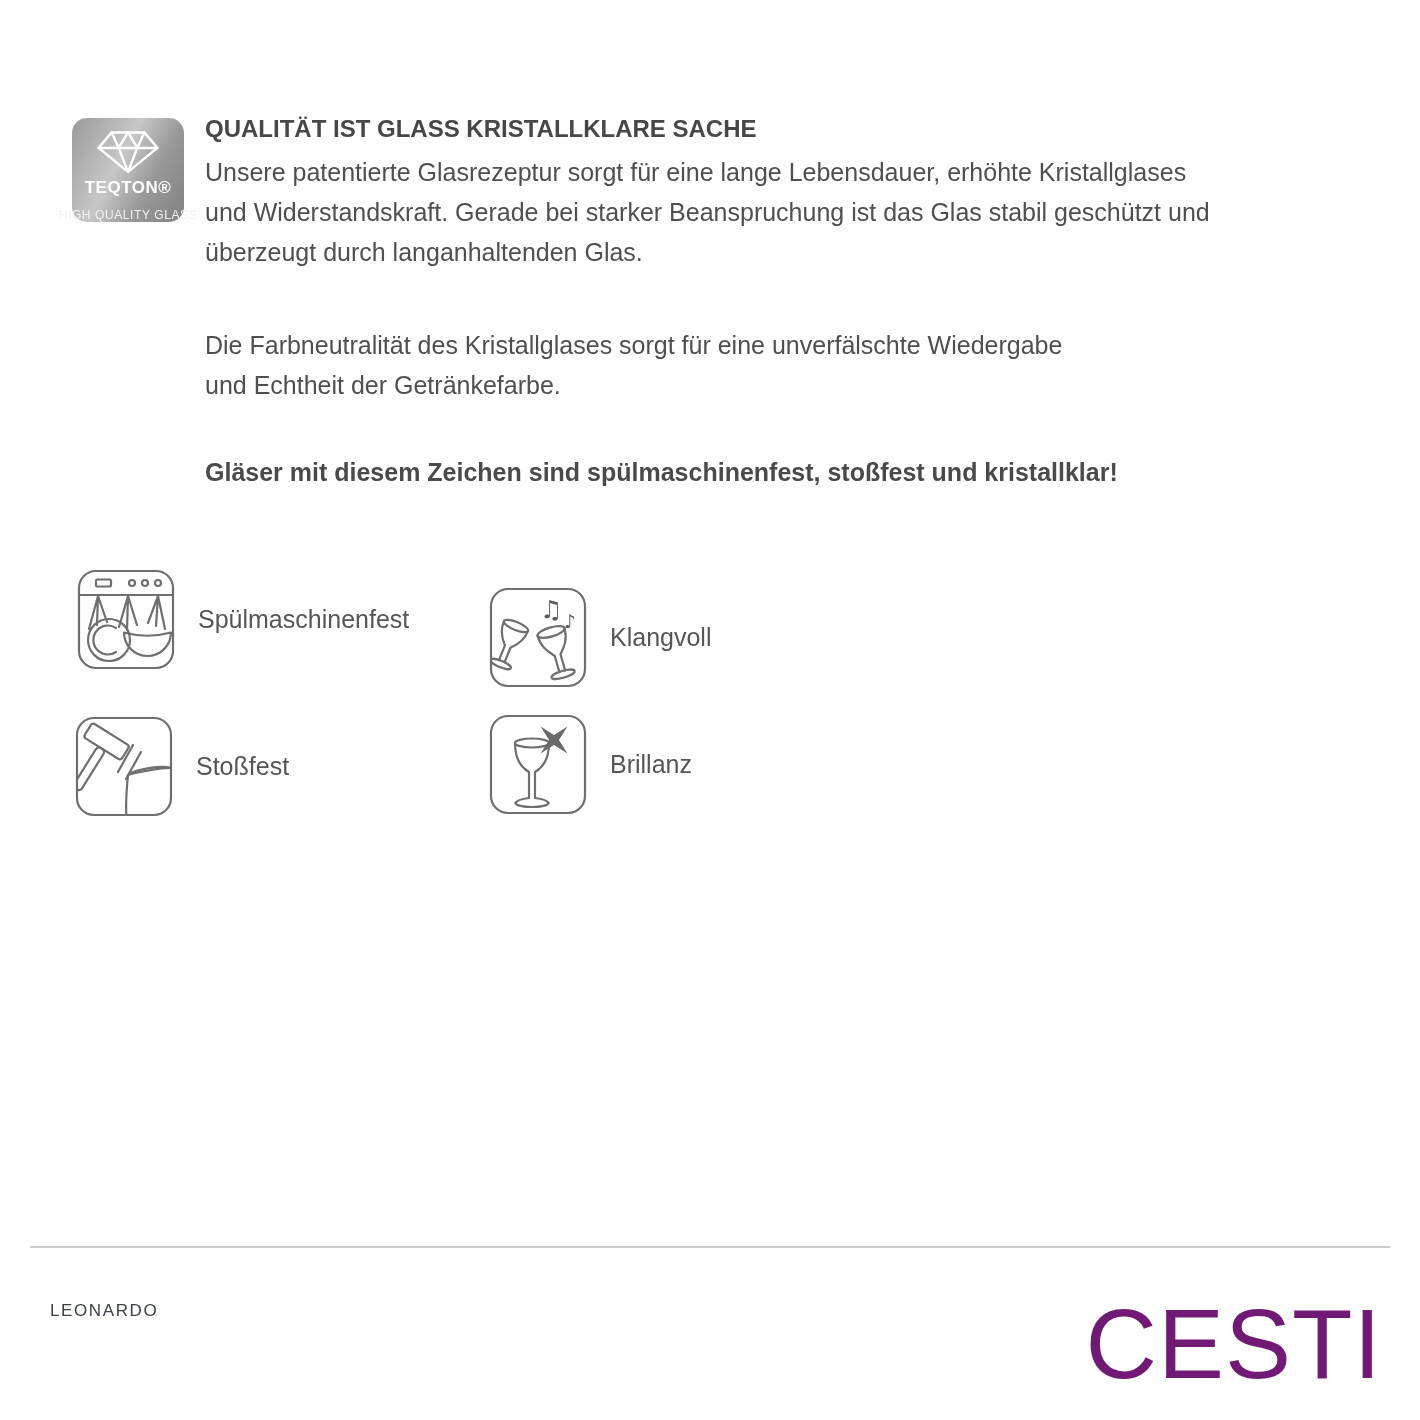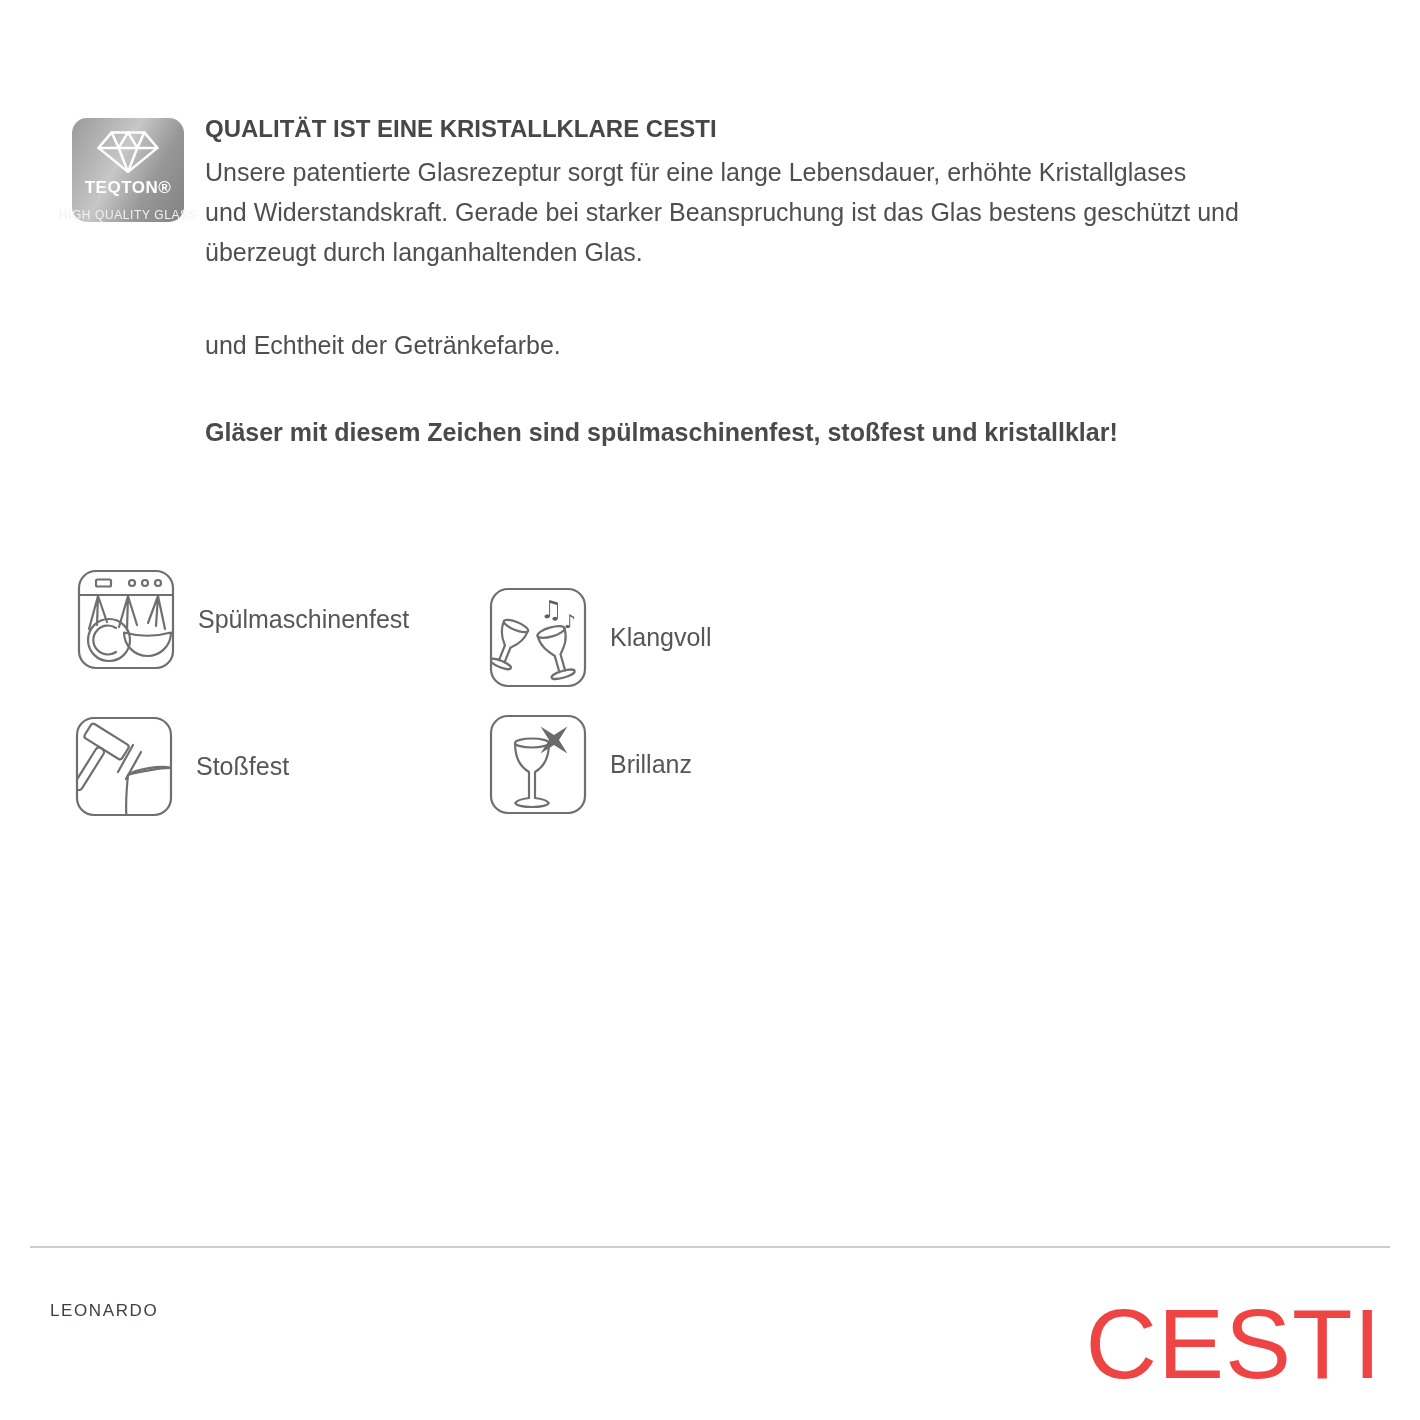--- a/index.html
+++ b/index.html
@@ -110,21 +110,21 @@
     font-size: 17px;
     letter-spacing: 1.6px;
     color: #3c4149;
     font-weight: 500;
   }
   .product-name {
     position: absolute;
     right: 38px; top: 1294px;
     font-size: 99px;
     line-height: 100px;
-    color: #ef4444;
+    color: #701a75;
     letter-spacing: 1px;
     font-weight: 400;
     white-space: nowrap;
   }
 </style>
 </head>
 <body>
 
 <div class="page">
 
@@ -135,28 +135,29 @@
         <path d="M12 27 L88 27"></path>
         <path d="M29 7 L38 27 L50 7 L62 27 L71 7"></path>
         <path d="M38 27 L50 58 L62 27"></path>
       </g>
     </svg>
     <div class="teqton-title">TEQTON®</div>
     <div class="teqton-sub">HIGH QUALITY GLASS</div>
   </div>
 
   <div class="textblock">
-    <div class="heading">QUALITÄT IST EINE KRISTALLKLARE CESTI</div>
+    <div class="heading">QUALITÄT IST GLASS KRISTALLKLARE SACHE</div>
     <div class="para">
       <div class="line">Unsere patentierte Glasrezeptur sorgt für eine lange Lebensdauer, erhöhte Kristallglases</div>
-      <div class="line">und Widerstandskraft. Gerade bei starker Beanspruchung ist das Glas bestens geschützt und</div>
+      <div class="line">und Widerstandskraft. Gerade bei starker Beanspruchung ist das Glas stabil geschützt und</div>
       <div class="line">überzeugt durch langanhaltenden Glas.</div>
     </div>
     <div class="gap"></div>
     <div class="para">
+      <div class="line">Die Farbneutralität des Kristallglases sorgt für eine unverfälschte Wiedergabe</div>
       <div class="line">und Echtheit der Getränkefarbe.</div>
     </div>
     <div class="gap"></div>
     <div class="highlight">Gläser mit diesem Zeichen sind spülmaschinenfest, stoßfest und kristallklar!</div>
   </div>
 
   <div class="feature f1">
     <svg class="icon-box" viewBox="0 0 100 103">
       <g fill="none" stroke="#6f6f6f" stroke-width="2.2" stroke-linecap="round" stroke-linejoin="round">
         <rect x="3" y="3" width="94" height="97" rx="17"></rect>

